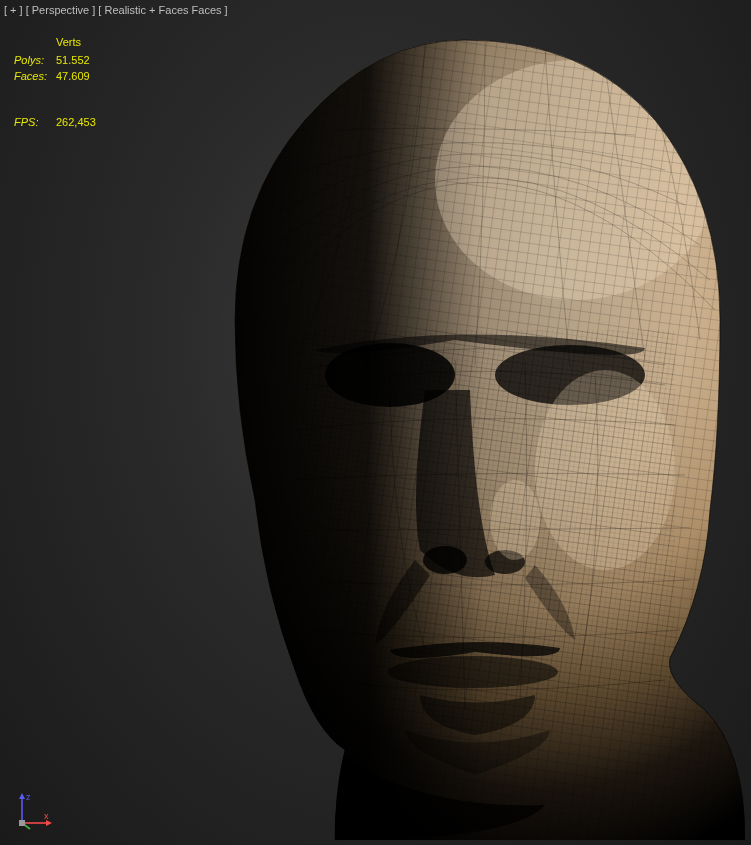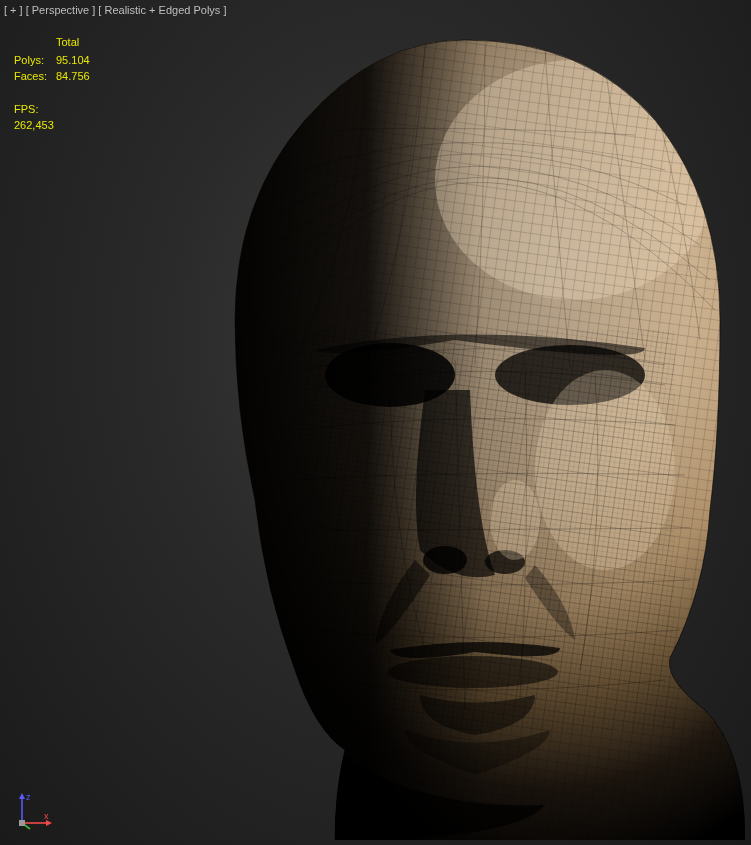--- a/index.html
+++ b/index.html
@@ -34,31 +34,31 @@
       left: 14px;
       color: #e8e800;
       font-size: 11px;
       line-height: 16px;
     }
     .stats-row {
       display: flex;
     }
     .stats-label {
       width: 42px;
+      font-style: italic;
     }
     .stats-value {
       min-width: 50px;
     }
     .stats-header {
       margin-left: 42px;
       margin-bottom: 2px;
     }
     .stats-fps {
-      margin-top: 17px;
-      flex-direction: column;
+      margin-top: 30px;
     }
     .viewport-3d {
       position: absolute;
       top: 0;
       left: 0;
       width: 100%;
       height: 100%;
       display: flex;
       align-items: center;
       justify-content: center;
@@ -78,32 +78,32 @@
       width: 40px;
       height: 40px;
     }
   </style>
 </head>
 <body>
 
 <div class="viewport-labels">
   <span class="viewport-label">[ + ]</span>
   <span class="viewport-label">[ Perspective ]</span>
-  <span class="viewport-label">[ Realistic + Edged Polys ]</span>
+  <span class="viewport-label">[ Realistic + Faces Faces ]</span>
 </div>
 
 <div class="stats">
-  <div class="stats-header">Total</div>
+  <div class="stats-header">Verts</div>
   <div class="stats-row">
     <span class="stats-label">Polys:</span>
-    <span class="stats-value">95.104</span>
+    <span class="stats-value">51.552</span>
   </div>
   <div class="stats-row">
     <span class="stats-label">Faces:</span>
-    <span class="stats-value">84.756</span>
+    <span class="stats-value">47.609</span>
   </div>
   <div class="stats-row stats-fps">
     <span class="stats-label">FPS:</span>
     <span class="stats-value">262,453</span>
   </div>
 </div>
 
 <div class="viewport-3d">
   <svg class="head-render" viewBox="0 0 580 810" xmlns="http://www.w3.org/2000/svg">
     <defs>

